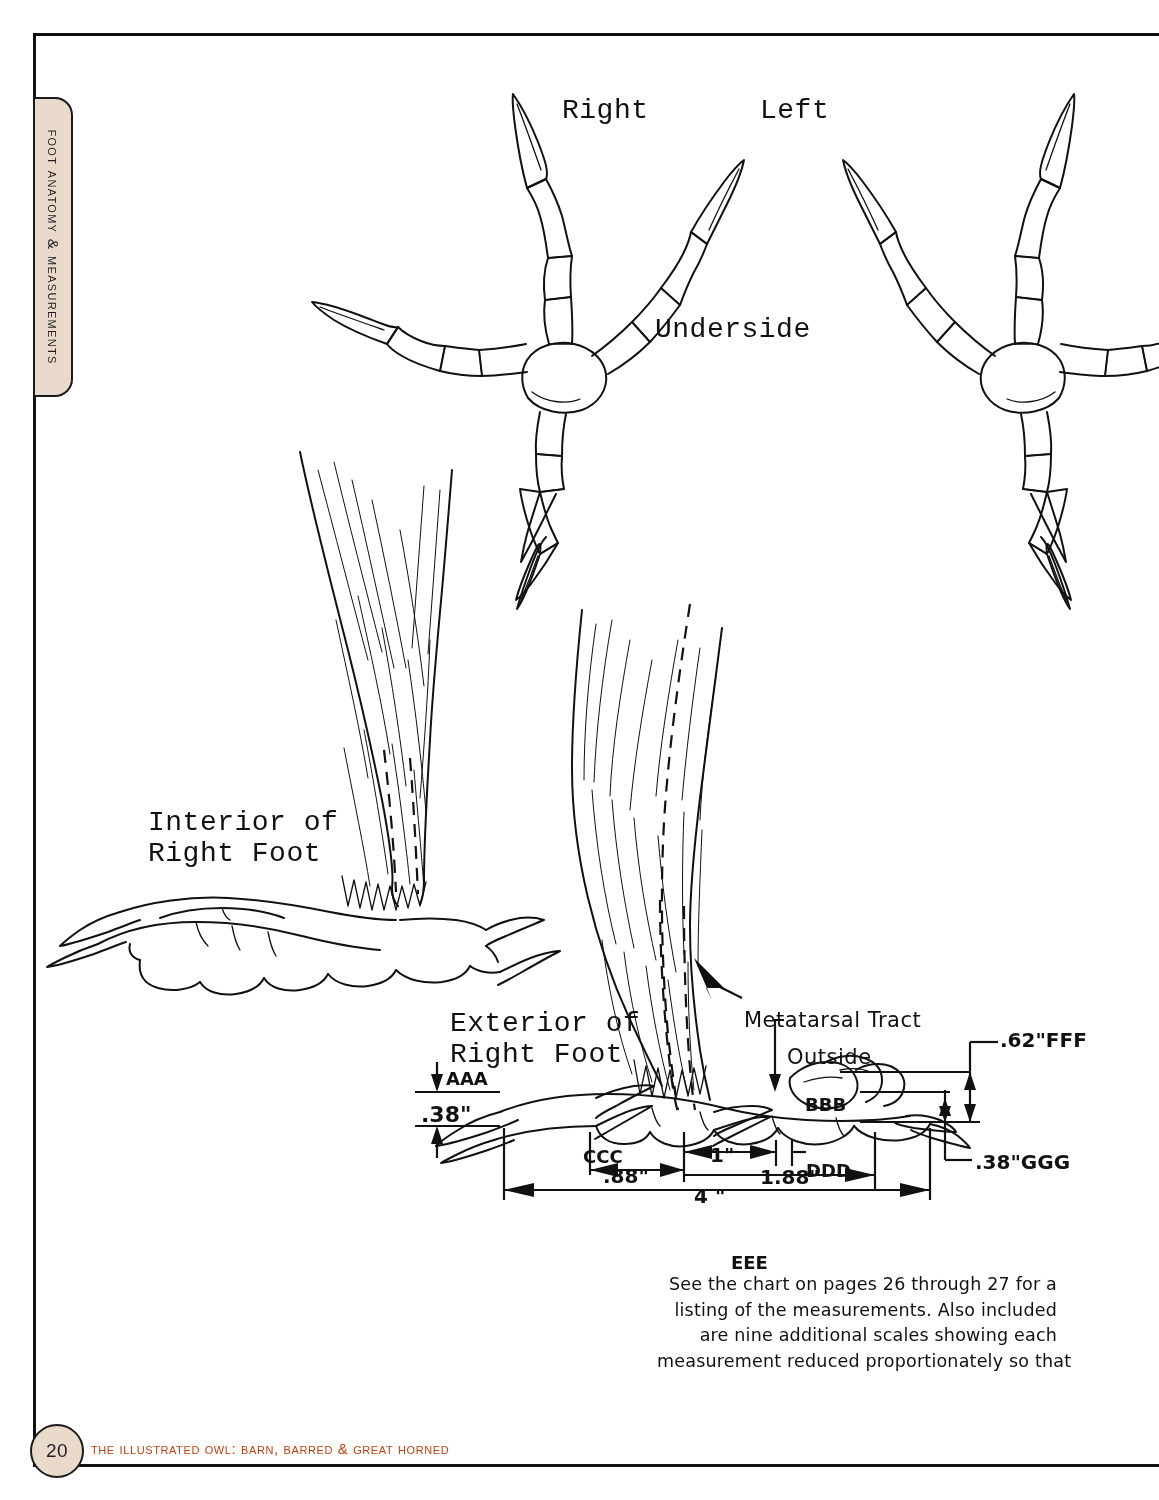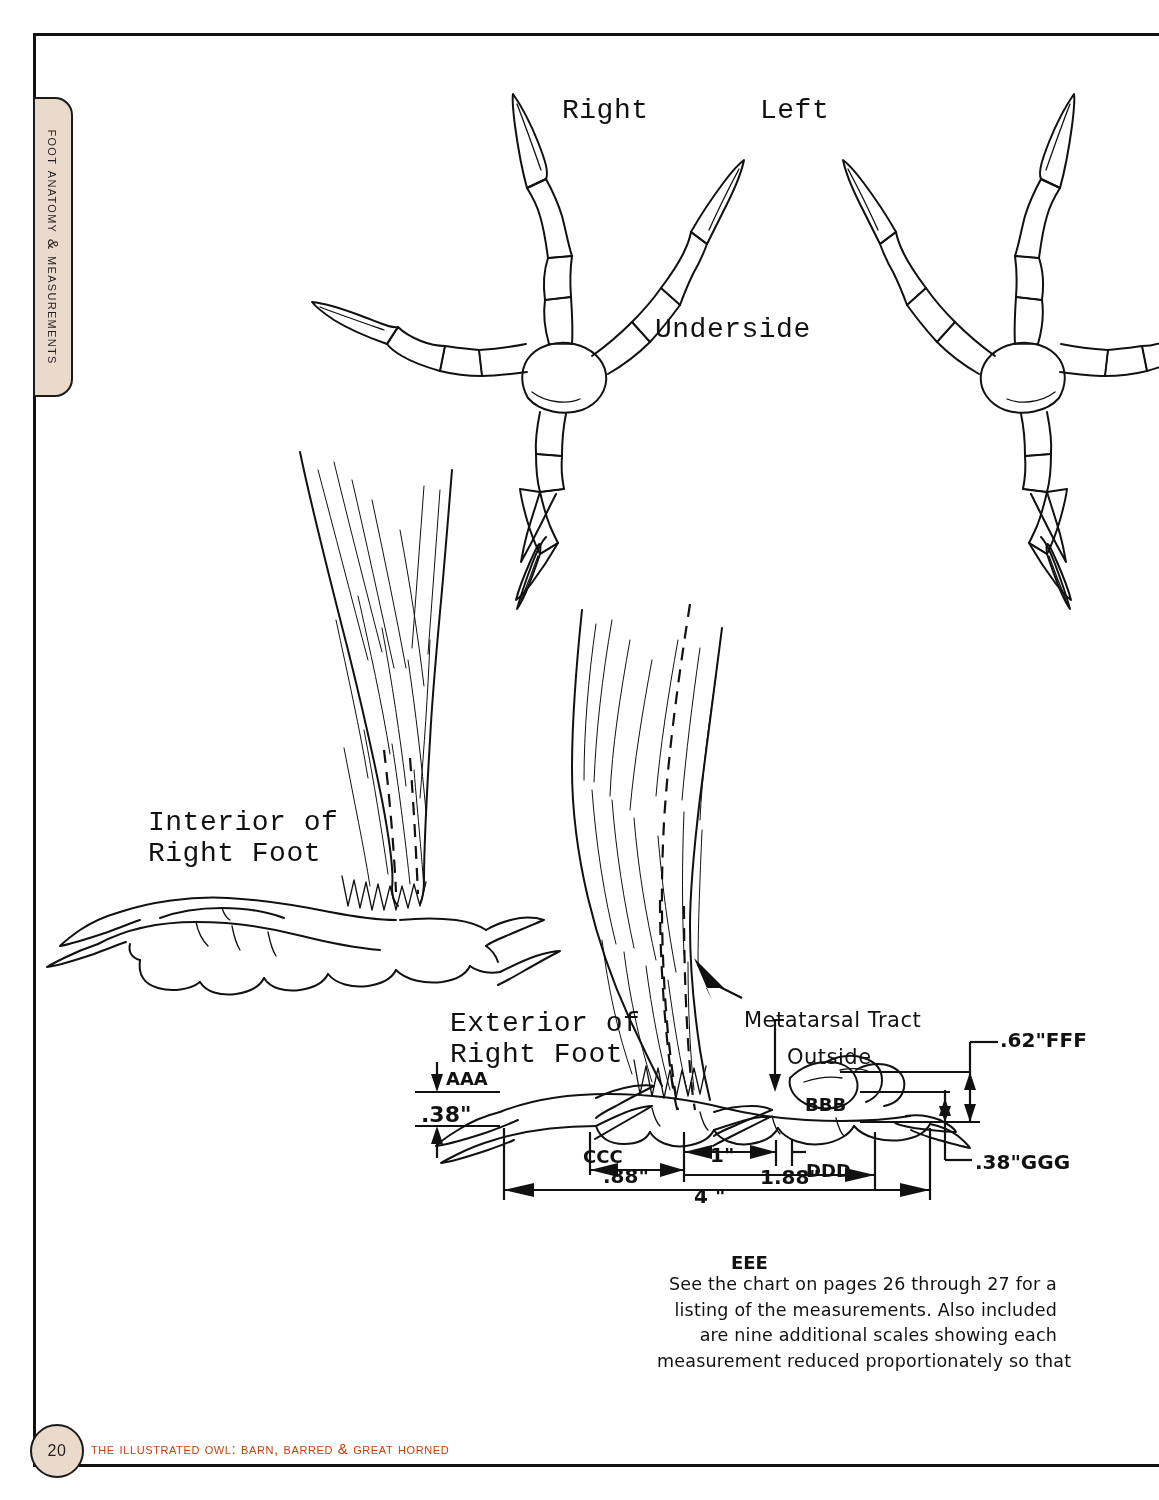--- a/index.html
+++ b/index.html
@@ -22,21 +22,21 @@
             white-space:nowrap;font-family:"Liberation Sans", sans-serif;
             font-size:15.5px;letter-spacing:1.3px;color:#231f20;
             font-variant:small-caps;text-transform:lowercase;}
   #side-tab .tab-label::first-letter{font-size:15.5px;}
 
   
   #footer{position:absolute;left:33px;top:1418px;width:1126px;height:60px;}
   #page-num-circle{position:absolute;left:-3px;top:6px;width:50px;height:50px;
         border-radius:50%;background:#e9dacb;border:2.5px solid #1a1a1a;
         display:flex;align-items:center;justify-content:center;}
-  #page-num-circle .num{font-family:"Liberation Sans", sans-serif;font-size:16px;
+  #page-num-circle .num{font-family:"Liberation Sans", sans-serif;font-size:19px;
         color:#231f20;letter-spacing:.5px;}
   #footer-title{position:absolute;left:58px;top:22px;
         font-family:"Liberation Sans", sans-serif;font-size:15px;
         letter-spacing:.6px;color:#c2410c;font-variant:small-caps;
         text-transform:lowercase;}
 
   
   .hand{font-family:"DejaVu Sans", sans-serif;color:#111;
         letter-spacing:.5px;white-space:pre;}
   .hand-lg{font-size:28px;font-family:Liberation Mono, monospace;}

